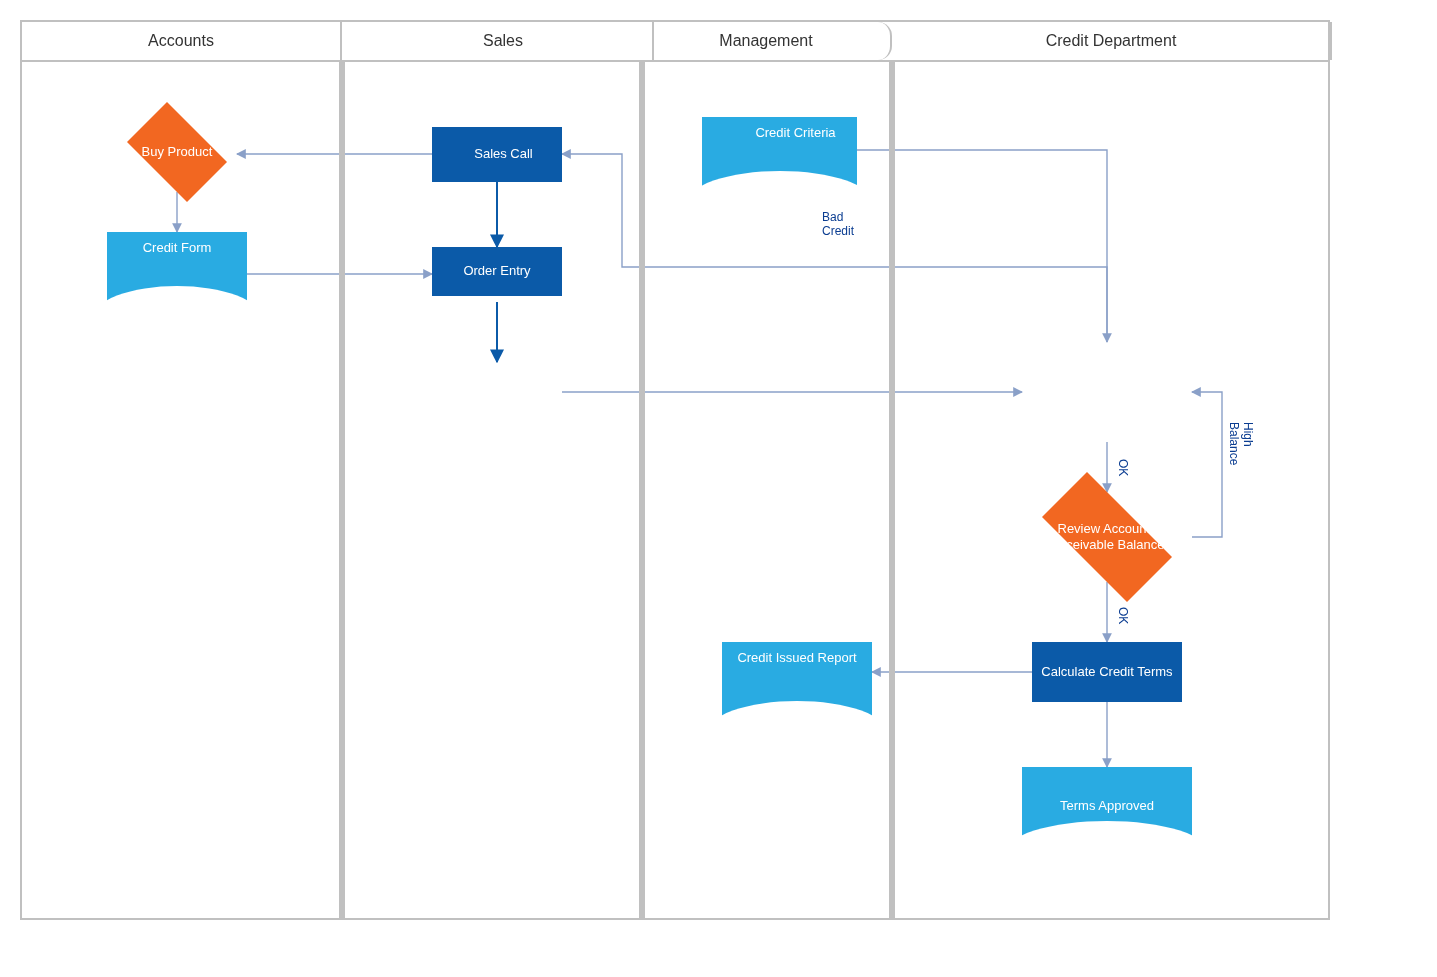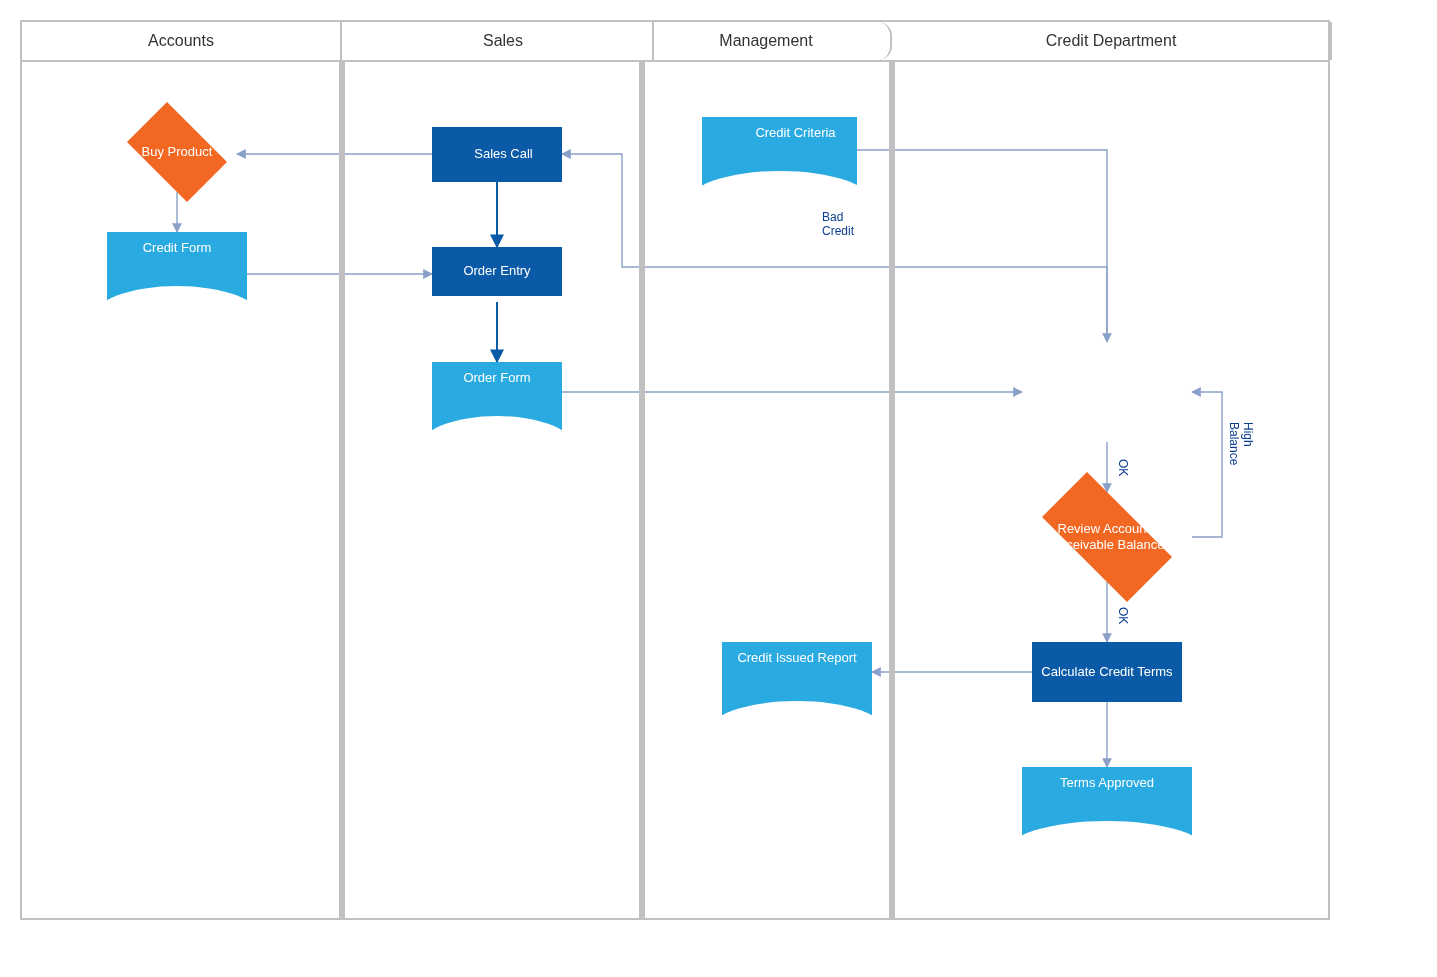--- a/index.html
+++ b/index.html
@@ -62,37 +62,34 @@
     </div>
     <div class="node doc" style="left: 85px; top: 210px; width: 140px; height: 70px;">
       <div style="position: relative; z-index: 1; line-height: 1.25; padding: 0px 8px;">Credit Form</div>
     </div>
     <div class="node process" style="left: 410px; top: 105px; width: 130px; height: 55px;">
       <div style="position: relative; z-index: 1; line-height: 1.25; padding: 0px 8px; margin-left: 13px;">Sales Call</div>
     </div>
     <div class="node process" style="left: 410px; top: 225px; width: 130px; height: 49px;">
       <div style="position: relative; z-index: 1; line-height: 1.25; padding: 0px 8px;">Order Entry</div>
     </div>
-    <div class="node doc" style="left: 410px; top: 340px; width: 130px; height: 70px;">
-      <div style="position: relative; z-index: 1; line-height: 1.25; padding: 0px 8px;">Order Form</div>
-    </div>
     <div class="node doc" style="left: 680px; top: 95px; width: 155px; height: 70px;">
       <div style="position: relative; z-index: 1; line-height: 1.25; padding: 0px 8px; margin-left: 32px;">Credit Criteria</div>
     </div>
     <div class="node decision" style="left: 1000px; top: 470px; width: 170px; height: 90px; align-items: center;">
       <div class="decision-shape"></div>
       <div class="decision-label">Review Accounts Receivable Balance</div>
     </div>
     <div class="node process" style="left: 1010px; top: 620px; width: 150px; height: 60px;">
       <div style="position: relative; z-index: 1; line-height: 1.25; padding: 0px 8px;">Calculate Credit Terms</div>
     </div>
     <div class="node doc" style="left: 700px; top: 620px; width: 150px; height: 75px;">
       <div style="position: relative; z-index: 1; line-height: 1.25; padding: 0px 8px;">Credit Issued Report</div>
     </div>
-    <div class="node doc" style="left: 1000px; top: 745px; width: 170px; height: 70px;">
+    <div class="node doc" style="left: 1000px; top: 745px; width: 170px; height: 70px; align-items: center;">
       <div style="position: relative; z-index: 1; line-height: 1.25; padding: 0px 8px;">Terms Approved</div>
     </div>
     <div class="edge-label" style="left: 800px; top: 188px;">Bad
 Credit</div>
     <div class="edge-label vert" style="left: 1094px; top: 437px;">OK</div>
     <div class="edge-label vert" style="left: 1205px; top: 400px;">High
 Balance</div>
     <div class="edge-label vert" style="left: 1094px; top: 585px;">OK</div>
   </div>
 

